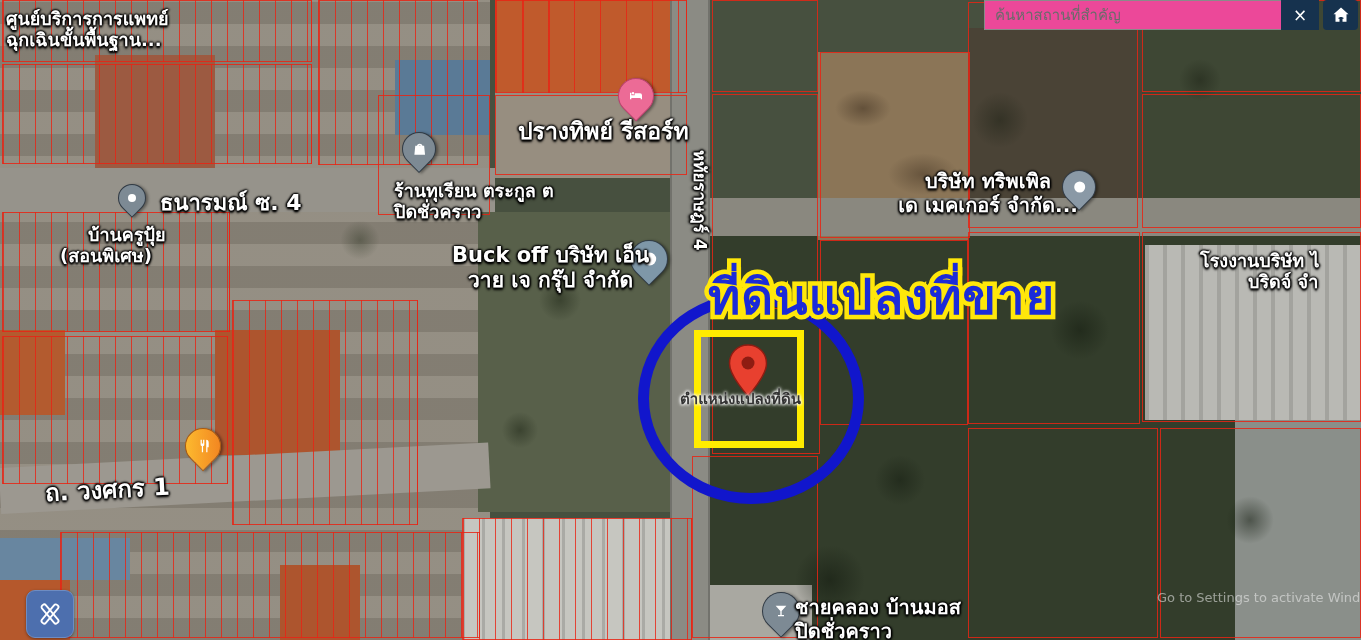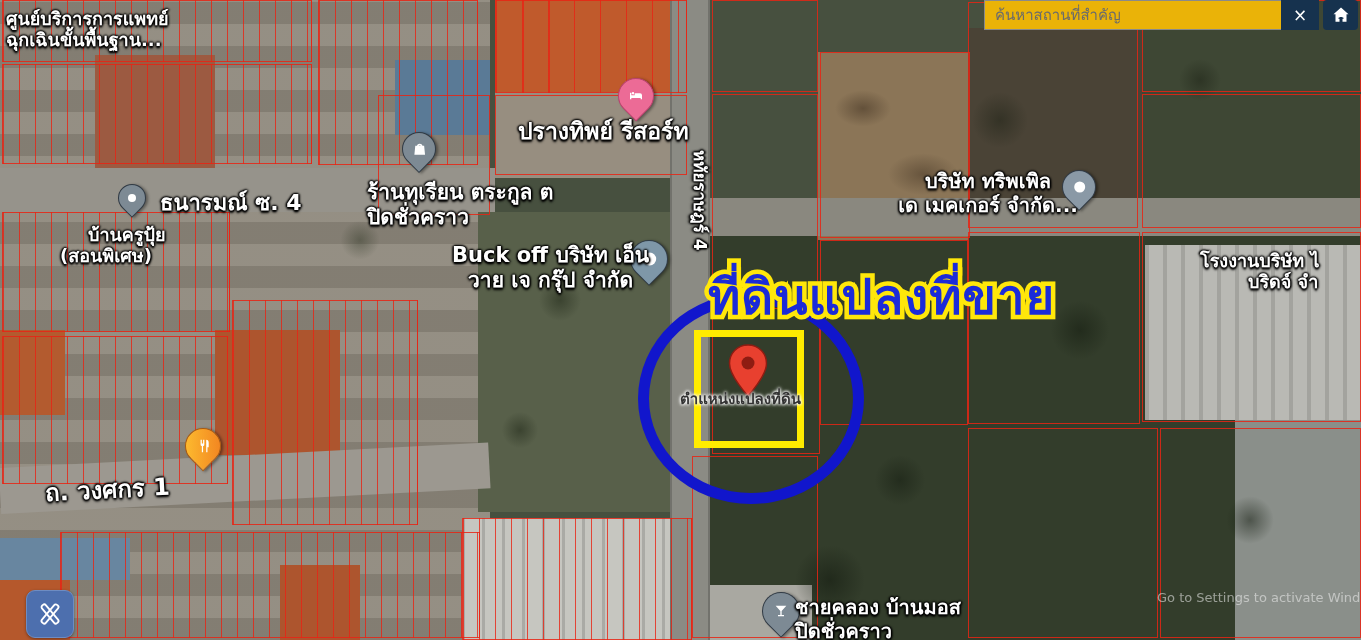--- a/index.html
+++ b/index.html
@@ -23,21 +23,21 @@
   .big-title span{white-space:nowrap;}
   .big-title .stroke{position:absolute;left:0;top:0;color:#ffe70a;-webkit-text-stroke:9px #ffe70a;text-shadow:0 0 3px rgba(0,0,0,.55);}
   .big-title .fill{position:relative;color:#1b2bd8;}
   .pin-caption{left:680px;top:387px;font-size:15px;font-weight:700;color:#333;white-space:nowrap;
     text-shadow:0 0 3px #fff,0 0 3px #fff,0 0 4px #fff;}
   
   .yellow-rect{left:694px;top:330px;width:110px;height:118px;border:7px solid #ffec00;box-sizing:border-box;}
   .blue-circle{left:638px;top:293px;width:226px;height:211px;border:11px solid #1116cc;border-radius:50%;box-sizing:border-box;}
   
   .search-input{position:absolute;left:984px;top:0;width:297px;height:30px;box-sizing:border-box;
-    border:1px solid #8a8a8a;border-right:none;padding:0 10px;font-size:15px;color:#333;background:#eab308;
+    border:1px solid #8a8a8a;border-right:none;padding:0 10px;font-size:15px;color:#333;background:#ec4899;
     font-family:"DejaVu Sans",sans-serif;outline:none;}
   .search-input::placeholder{color:#6b6b6b;}
   .navy-btn{position:absolute;top:0;height:30px;background:#16324e;color:#fff;display:flex;align-items:center;
     justify-content:center;cursor:pointer;box-sizing:border-box;}
   .clear-btn{left:1281px;width:38px;font-size:17px;}
   .home-btn{left:1323px;width:35px;border-radius:4px;}
   
   .edit-btn{position:absolute;left:26px;top:590px;width:46px;height:46px;border-radius:9px;background:#4d6fae;
     border:1px solid #6e8cc2;display:flex;align-items:center;justify-content:center;box-shadow:0 1px 3px rgba(0,0,0,.4);}
   
@@ -179,21 +179,21 @@
   <div class="mlabel" style="left:6px;top:8px;font-size:18px;">
     <span>ศูนย์บริการการแพทย์</span>
     <span class="l2">ฉุกเฉินขั้นพื้นฐาน...</span>
   </div>
   <div class="mlabel" style="left:160px;top:190px;font-size:22px;">ธนารมณ์ ซ. 4</div>
   <div class="mlabel" style="left:88px;top:224px;font-size:18px;">
     <span>บ้านครูปุ้ย</span>
     <span class="l2" style="margin-left:-28px;">(สอนพิเศษ)</span>
   </div>
   <div class="mlabel" style="left:518px;top:118px;font-size:23px;">ปรางทิพย์ รีสอร์ท</div>
-  <div class="mlabel" style="left:367px;top:180px;font-size:21px;">
+  <div class="mlabel" style="left:394px;top:180px;font-size:18px;">
     <span>ร้านทุเรียน ตระกูล ต</span>
     <span class="l2">ปิดชั่วคราว</span>
   </div>
   <div class="mlabel" style="left:452px;top:243px;font-size:21px;text-align:center;">
     <span>Buck off บริษัท เอ็น</span>
     <span class="l2">วาย เจ กรุ๊ป จำกัด</span>
   </div>
   <div class="mlabel vroad-label">หทัยราษฎร์ 4</div>
   <div class="mlabel" style="left:898px;top:170px;font-size:20px;text-align:center;width:180px;">
     <span>บริษัท ทริพเพิล</span>

